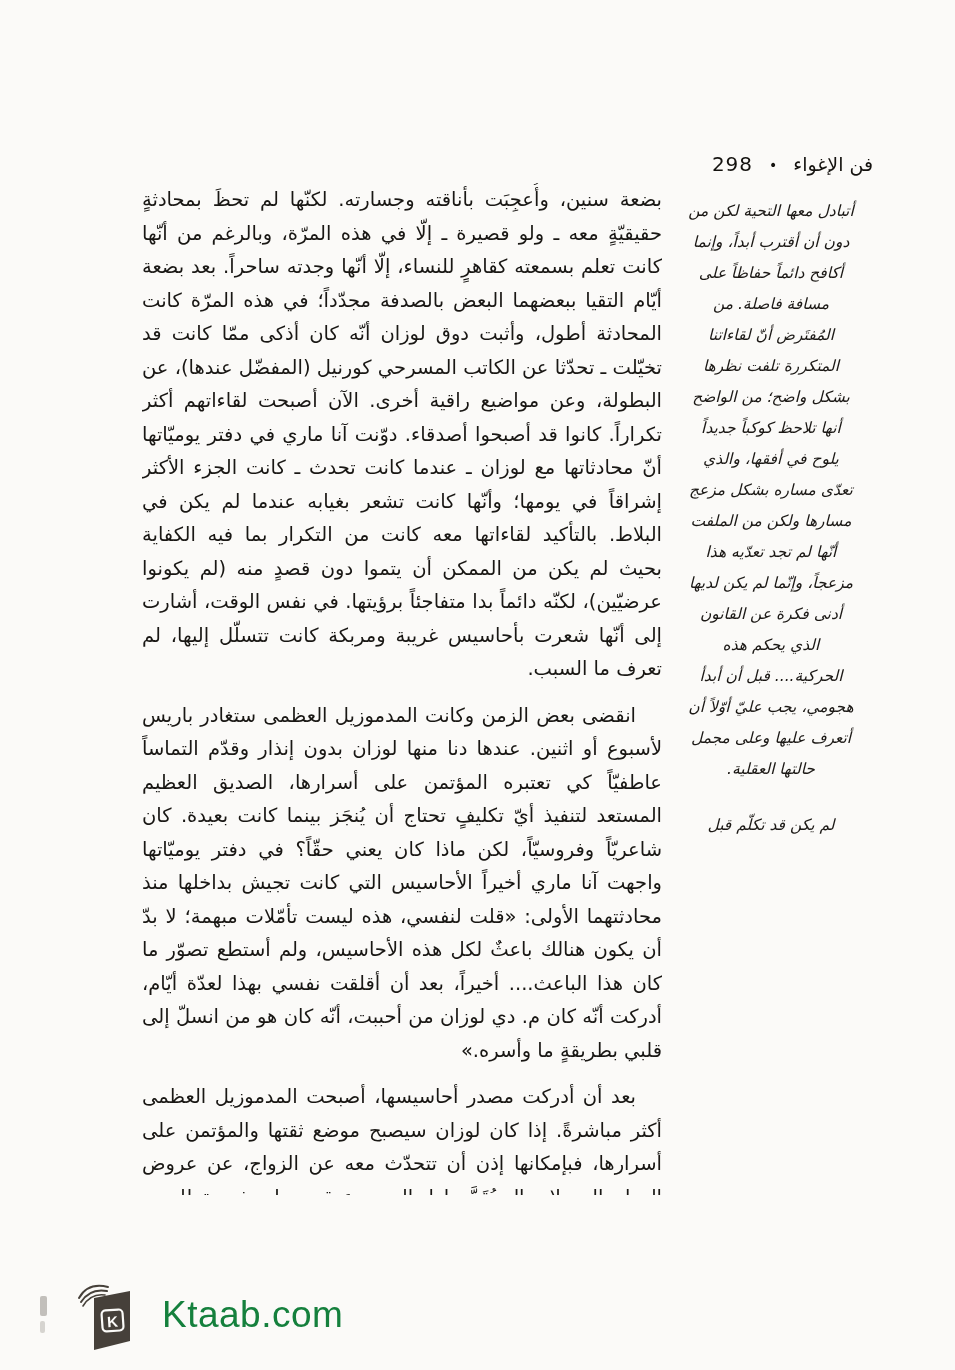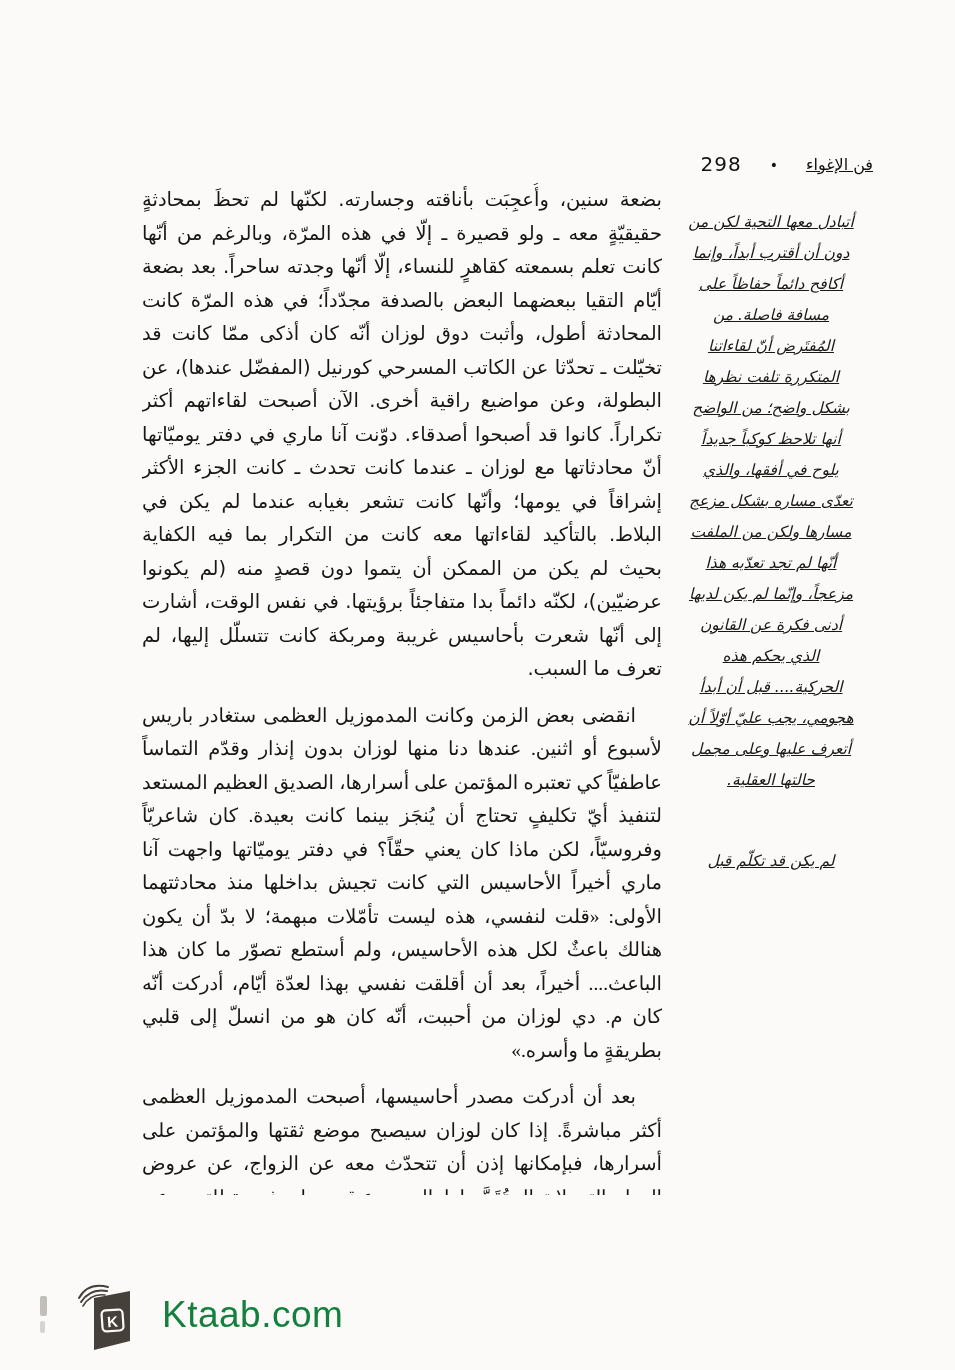--- a/index.html
+++ b/index.html
@@ -8,45 +8,45 @@
     position:relative;
     width:955px;height:1370px;
     background:#fbfaf8;
     margin:0 auto;
     overflow:hidden;
     color:#1b1916;
   }
   
   .header{
     position:absolute;top:152px;right:82px;
-    display:flex;align-items:center;gap:28px;
+    display:flex;align-items:center;gap:16px;
     font-size:20px;color:#14120f;
   }
   .header .pageno{font-size:20px;letter-spacing:1px;}
   .header .sep{font-size:14px;position:relative;top:1px;}
-  .header .title{font-size:16px;text-decoration:underline;}
+  .header .title{font-size:19px;}
   
   .bodycol{
     position:absolute;top:183px;right:293px;width:520px;
     max-height:1012px;overflow:hidden;
     direction:rtl;text-align:justify;
     font-size:19.5px;line-height:33.5px;color:#191714;
   }
   .bodycol p{margin:0 0 13px 0;}
-  .bodycol p.indent{text-indent:26px;font-family:Liberation Serif, serif;}
+  .bodycol p.indent{text-indent:26px;}
   
   .sidebar{
-    position:absolute;top:207px;right:100px;width:168px;
+    position:absolute;top:196px;right:100px;width:168px;
     direction:rtl;text-align:center;
-    font-size:15.5px;line-height:31px;color:#1b1815;text-decoration:underline;
+    font-size:15.5px;line-height:31px;color:#1b1815;
   }
   .sidebar .quote{font-style:italic;}
   .sidebar .attribution{margin-top:26px;font-style:normal;}
   .sidebar .attribution .work{font-style:italic;}
-  .sidebar .note{margin-top:50px;font-style:italic;text-align:center;}
+  .sidebar .note{margin-top:25px;font-style:italic;text-align:center;}
   
   .footer{
     position:absolute;left:72px;top:1278px;height:74px;
     display:flex;align-items:center;gap:20px;
   }
   .brand-text{
     font-family:Liberation Sans, sans-serif;
     font-size:37px;color:#15803d;letter-spacing:0.5px;
   }
   .edge-mark1{

